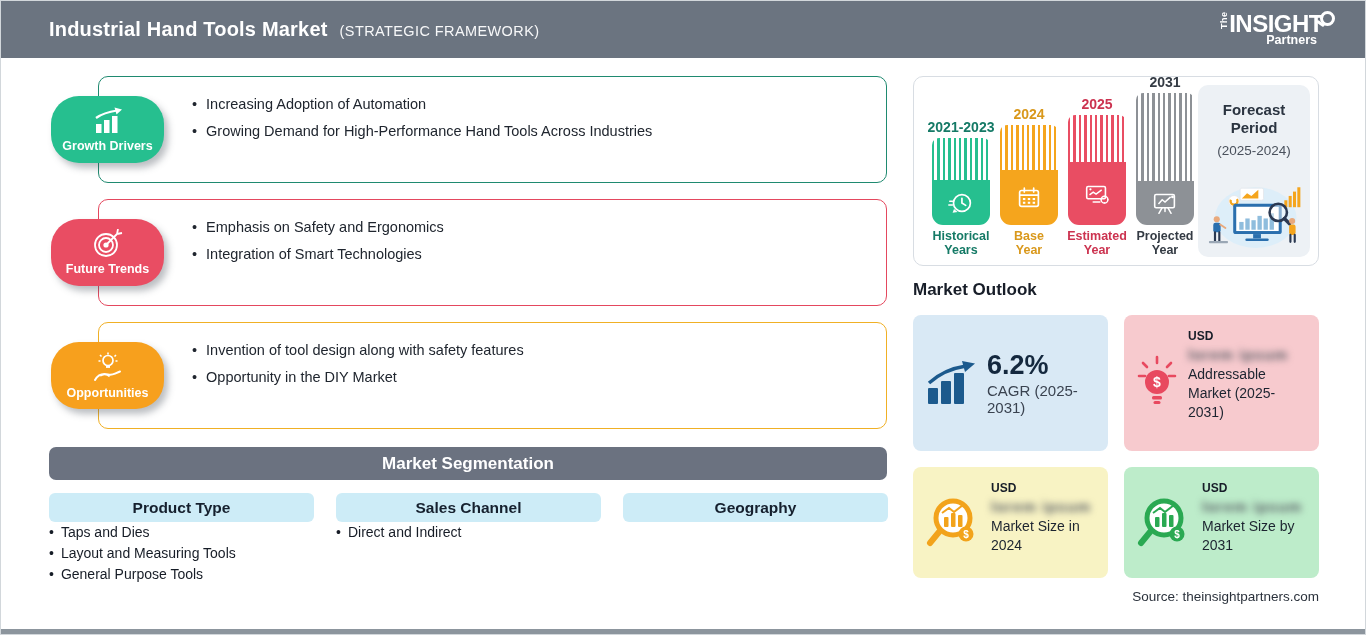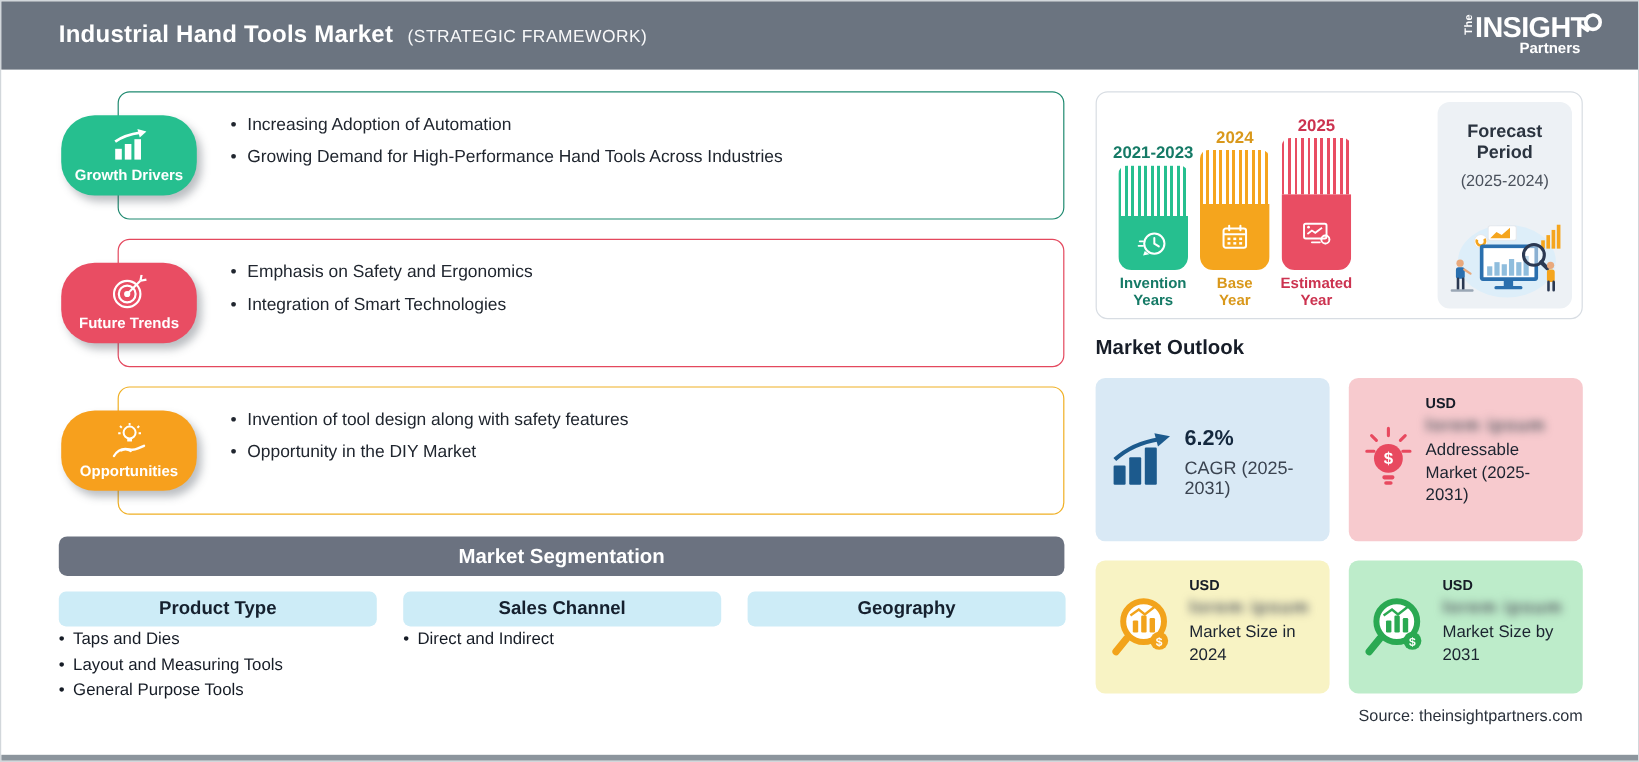--- a/index.html
+++ b/index.html
@@ -95,21 +95,21 @@
   .cards { display:grid; grid-template-columns:195px 195px; gap:16px; }
   .card { border-radius:8px; padding:12px 12px; display:flex; gap:10px; }
   .card.tall { height:136px; }
   .card.short { height:111px; }
   .card.blue   { background:#d9e9f5; align-items:center; }
   .card.pink   { background:#f7cace; }
   .card.yellow { background:#f8f3c4; }
   .card.green  { background:#bdecca; }
   .card-icon { flex:0 0 auto; align-self:center; }
   .card-text { display:flex; flex-direction:column; }
-  .cagr-value { font-size:18px; font-weight:bold; color:#14283e; line-height:30px; }
+  .cagr-value { font-size:27px; font-weight:bold; color:#14283e; line-height:30px; }
   .cagr-label { font-size:15px; color:#3a4350; margin-top:2px; }
   .usd { font-size:12px; font-weight:bold; color:#171d28; margin-top:2px; }
   .blurred { font-size:15px; font-weight:bold; color:#565b63; filter:blur(3.5px);
              letter-spacing:1px; margin:3px 0 2px; }
   .card-label { font-size:14px; color:#1c2430; line-height:19px; }
   .source { margin-top:11px; text-align:right; font-size:13.5px; color:#2b323c; }
 
   .bottom-strip { position:absolute; left:0; right:0; bottom:0; height:5px; background:#8c959d; }
 </style>
 </head>
@@ -234,21 +234,21 @@
               <div class="stripes"></div>
               <div class="solid">
                 <svg width="30" height="30" viewBox="0 0 32 30">
                   <circle cx="17" cy="15" r="9" stroke="#fff" stroke-width="1.8" fill="none"></circle>
                   <path d="M17 10 v5 l4 2.5" stroke="#fff" stroke-width="1.8" fill="none" stroke-linecap="round"></path>
                   <path d="M4 13 h3 M3 17 h4" stroke="#fff" stroke-width="1.6" stroke-linecap="round"></path>
                   <polygon points="8.5,21.5 12.5,24.5 7,25.5" fill="#fff"></polygon>
                 </svg>
               </div>
             </div>
-            <span class="bar-label c-teal">Invention Years</span>
+            <span class="bar-label c-teal">Historical Years</span>
           </div>
 
           <div class="bar-col">
             <span class="year-label c-amber">2024</span>
             <div class="bar amber">
               <div class="stripes"></div>
               <div class="solid">
                 <svg width="30" height="30" viewBox="0 0 32 30">
                   <rect x="6" y="7" width="20" height="17" rx="2" stroke="#fff" stroke-width="1.8" fill="none"></rect>
                   <line x1="6" y1="12" x2="26" y2="12" stroke="#fff" stroke-width="1.8"></line>
@@ -278,20 +278,35 @@
                   <circle cx="9" cy="10" r="1.2" fill="#fff"></circle>
                   <circle cx="24" cy="21" r="3.6" stroke="#fff" stroke-width="1.6" fill="none"></circle>
                   <path d="M24 16.8 v1.4 M24 23.8 v1.4 M19.8 21 h1.4 M26.8 21 h1.4" stroke="#fff" stroke-width="1.4"></path>
                   <path d="M12 23.5 h7" stroke="#fff" stroke-width="1.7" stroke-linecap="round"></path>
                 </svg>
               </div>
             </div>
             <span class="bar-label c-red">Estimated Year</span>
           </div>
 
+          <div class="bar-col">
+            <span class="year-label c-dark">2031</span>
+            <div class="bar gray">
+              <div class="stripes"></div>
+              <div class="solid">
+                <svg width="30" height="30" viewBox="0 0 32 30">
+                  <rect x="5" y="6" width="21" height="14" rx="1.5" stroke="#fff" stroke-width="1.7" fill="none"></rect>
+                  <path d="M9 16 l4-4.5 l3 2.5 l6-5.5" stroke="#fff" stroke-width="1.6" fill="none"></path>
+                  <path d="M13 20 l-3.5 6 M19 20 l3.5 6 M16 20 v4" stroke="#fff" stroke-width="1.6" stroke-linecap="round"></path>
+                  <circle cx="24" cy="8.5" r="1.5" fill="#fff"></circle>
+                </svg>
+              </div>
+            </div>
+            <span class="bar-label c-dark">Projected Year</span>
+          </div>
         </div>
 
         <div class="forecast">
           <span class="forecast-title">Forecast Period</span>
           <span class="forecast-range">(2025-2024)</span>
           <svg class="forecast-illus" width="104" height="72" viewBox="0 0 120 82">
             <ellipse cx="62" cy="44" rx="47" ry="35" fill="#ddeef9"></ellipse>
             <rect x="44" y="10" width="27" height="14" rx="2" fill="#fff" stroke="#e4e8ed"></rect>
             <path d="M46 22 l6-6 l5 3 l8-7 v10 z" fill="#f5a51d"></path>
             <circle cx="37" cy="25" r="6.5" fill="#fff" stroke="#e4e8ed"></circle>

